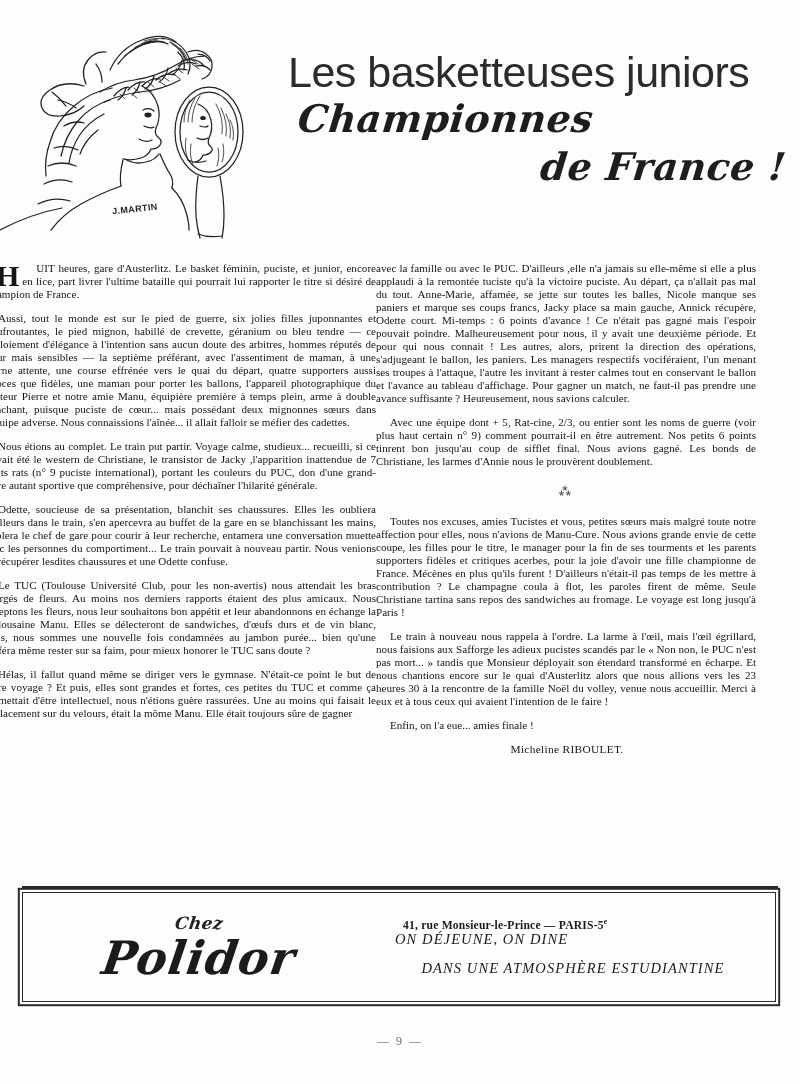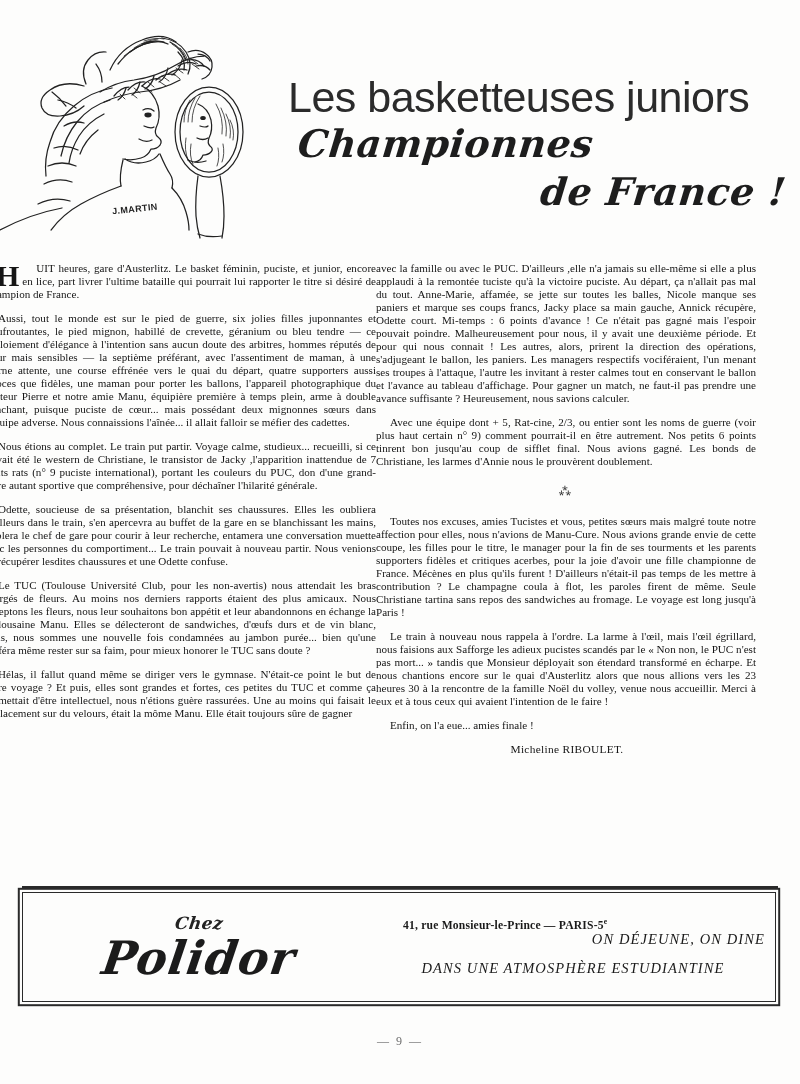--- a/index.html
+++ b/index.html
@@ -47,21 +47,21 @@
     font-size: 9px;
     letter-spacing: .4px;
     transform: rotate(-6deg);
     color: #222;
     font-weight: 700;
   }
 
   .headline-block {
     position: absolute;
     left: 280px;
-    top: 73px;
+    top: 48px;
     width: 512px;
     text-align: right;
   }
   .headline-main {
     font-family: "Liberation Sans", sans-serif;
     font-size: 43px;
     line-height: 48px;
     font-weight: 400;
     letter-spacing: -0.5px;
     color: #2b2b2b;
@@ -211,21 +211,21 @@
     font-size: 11.6px;
     letter-spacing: .2px;
     padding-left: 22px;
   }
   .ad-address sup { font-size: 7.5px; vertical-align: super; }
   .ad-slogan1 {
     font-family: "Liberation Serif", serif;
     font-style: italic;
     font-size: 14.5px;
     letter-spacing: 1.1px;
-    text-align: right;
+    text-align: left;
     padding-left: 14px;
     margin-bottom: 12px;
   }
   .ad-slogan2 {
     font-family: "Liberation Serif", serif;
     font-style: italic;
     font-size: 14.5px;
     letter-spacing: 1.1px;
     text-align: center;
   }

